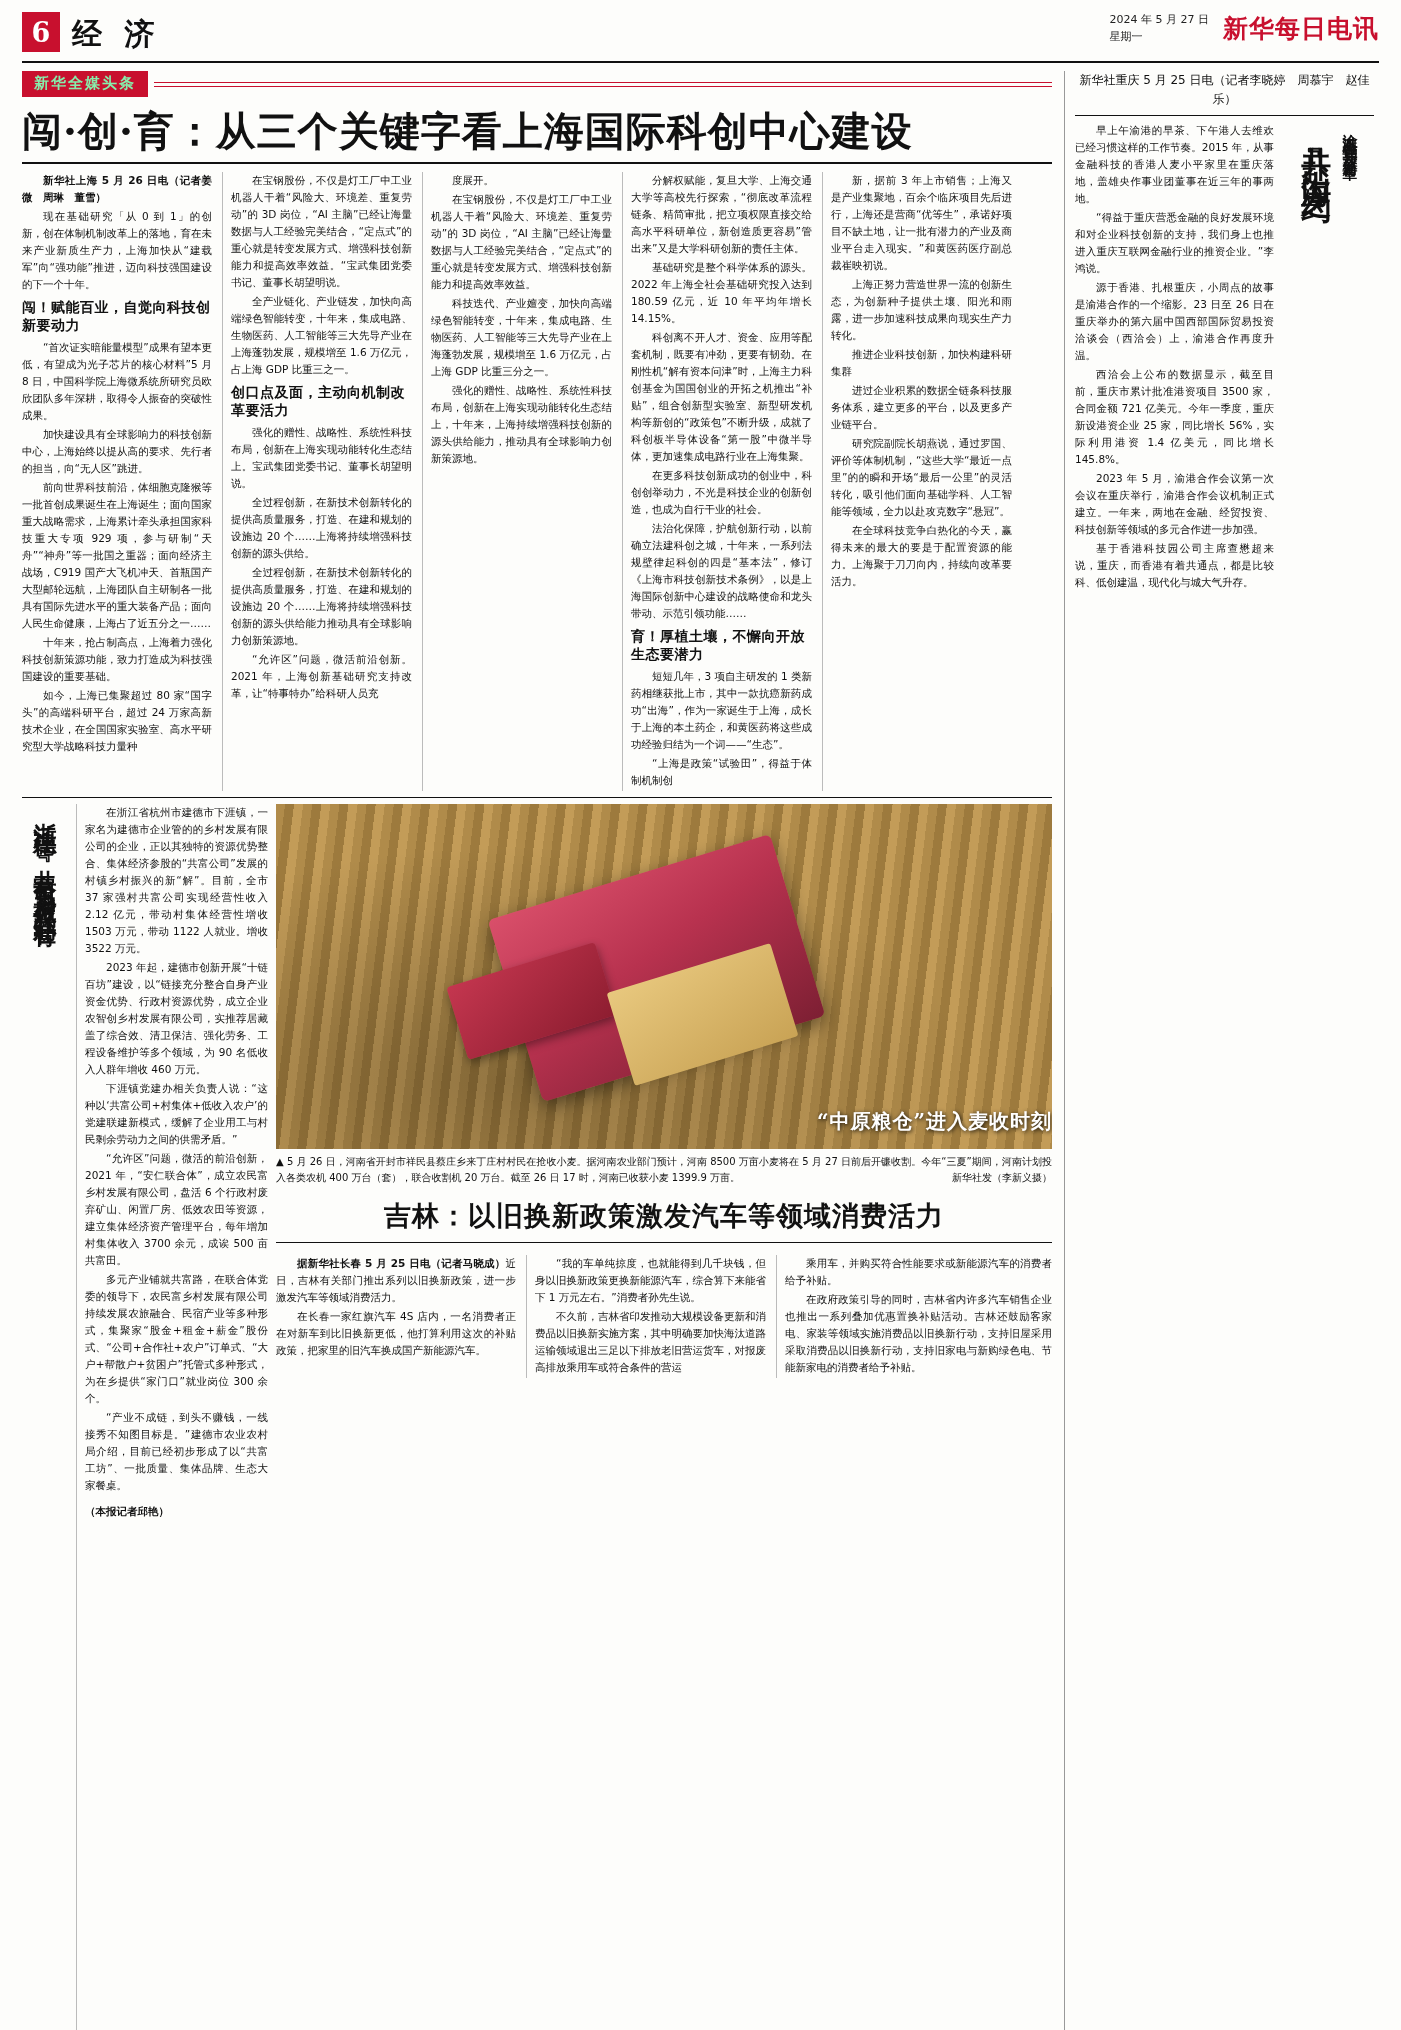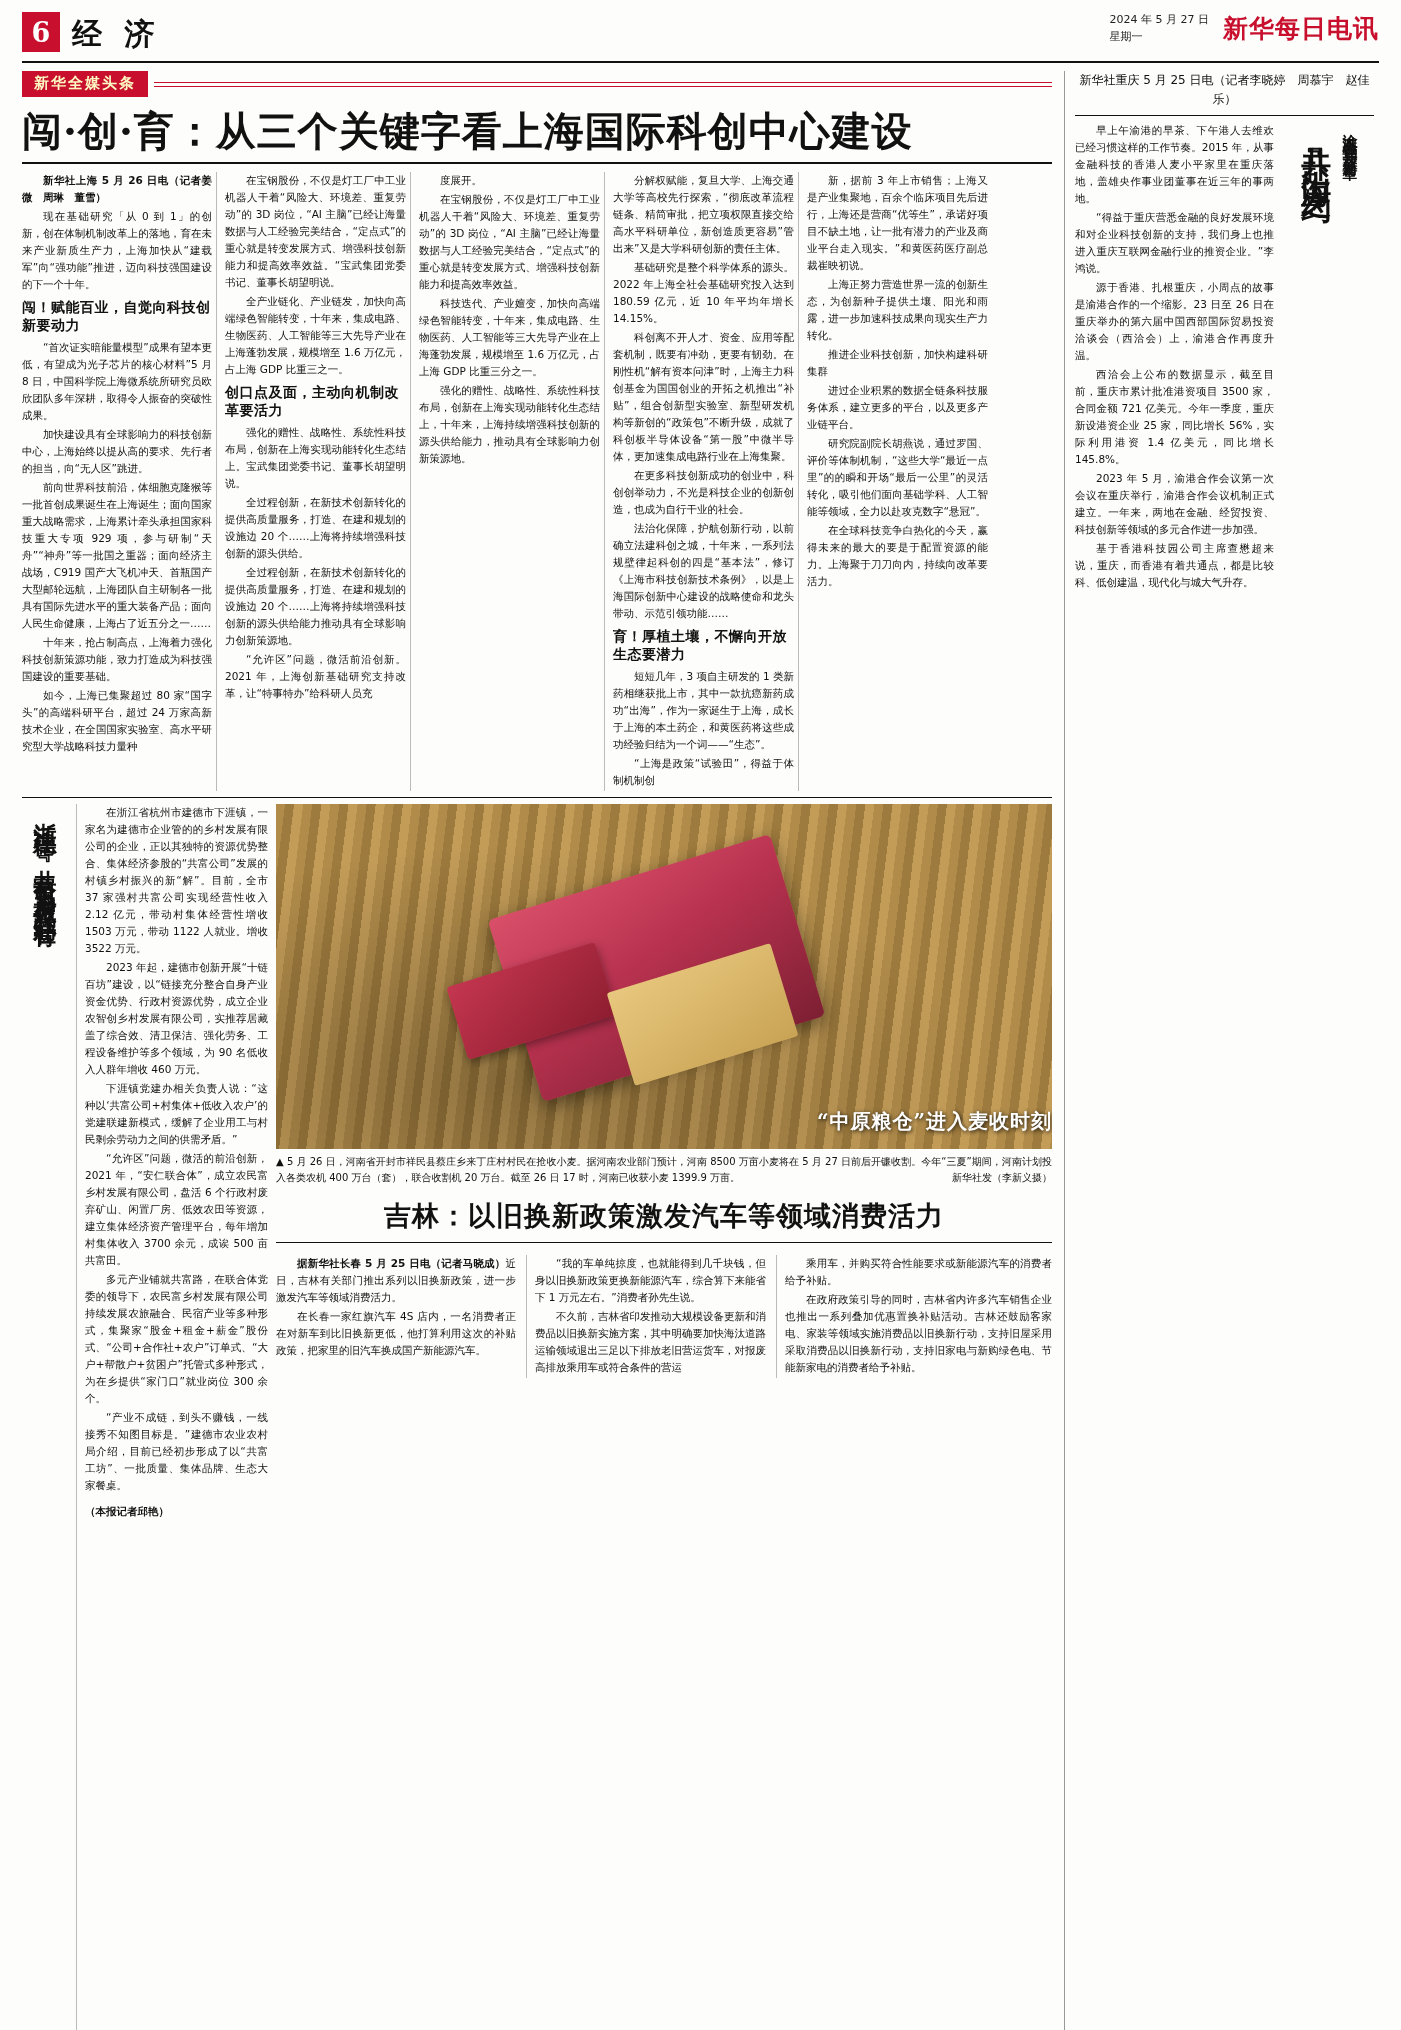--- a/index.html
+++ b/index.html
@@ -39,21 +39,21 @@
 
   
   .headline {
     font-size:40px; font-weight:bold; letter-spacing:1px; line-height:1.18;
     font-family:"DejaVu Serif", serif; margin:10px 0 8px 0;
   }
   .headline-rule { border-bottom:2px solid #111; margin-bottom:8px; }
 
   
   .banner-label {
-    display:inline-block; background:#c8102e; color:#fef9c3;
+    display:inline-block; background:#c8102e; color:#86efac;
     font-size:15px; font-weight:bold; padding:3px 12px 4px 12px; letter-spacing:2px;
     position:relative;
   }
   .banner-wrap { display:flex; align-items:center; gap:6px; margin-bottom:6px; }
   .banner-deco { flex:1; border-top:1px solid #c8102e; border-bottom:1px solid #c8102e; height:5px; }
   .sub-head {
     font-size:14px; font-weight:bold; font-family:"DejaVu Serif", serif;
     margin:6px 0 4px 0; text-indent:0; letter-spacing:0.5px;
   }
   .lead-in { font-weight:bold; }
@@ -143,21 +143,21 @@
     <div class="col-left">
 
       <div class="banner-wrap">
         <div class="banner-label">新华全媒头条</div>
         <div class="banner-deco"></div>
       </div>
 
       <div class="headline">闯·创·育：从三个关键字看上海国际科创中心建设</div>
       <div class="headline-rule"></div>
 
-      <div style="display:flex; gap:4px;">
+      <div style="display:flex; gap:10px;">
 
         <div style="width:190px;">
           <p class="note"><span class="lead-in">新华社上海 5 月 26 日电（记者姜微　周琳　董雪）</span></p>
           <p class="note">现在基础研究「从 0 到 1」的创新，创在体制机制改革上的落地，育在未来产业新质生产力，上海加快从“建载军”向“强功能”推进，迈向科技强国建设的下一个十年。</p>
           <div class="sub-head">闯！赋能百业，自觉向科技创新要动力</div>
           <p class="note">“首次证实暗能量模型”成果有望本更低，有望成为光子芯片的核心材料”5 月 8 日，中国科学院上海微系统所研究员欧欣团队多年深耕，取得令人振奋的突破性成果。</p>
           <p class="note">加快建设具有全球影响力的科技创新中心，上海始终以提从高的要求、先行者的担当，向“无人区”跳进。</p>
           <p class="note">前向世界科技前沿，体细胞克隆猴等一批首创成果诞生在上海诞生；面向国家重大战略需求，上海累计牵头承担国家科技重大专项 929 项，参与研制“天舟”“神舟”等一批国之重器；面向经济主战场，C919 国产大飞机冲天、首瓶国产大型邮轮远航，上海团队自主研制各一批具有国际先进水平的重大装备产品；面向人民生命健康，上海占了近五分之一……</p>
           <p class="note">十年来，抢占制高点，上海着力强化科技创新策源功能，致力打造成为科技强国建设的重要基础。</p>
           <p class="note">如今，上海已集聚超过 80 家“国字头”的高端科研平台，超过 24 万家高新技术企业，在全国国家实验室、高水平研究型大学战略科技力量种</p>

